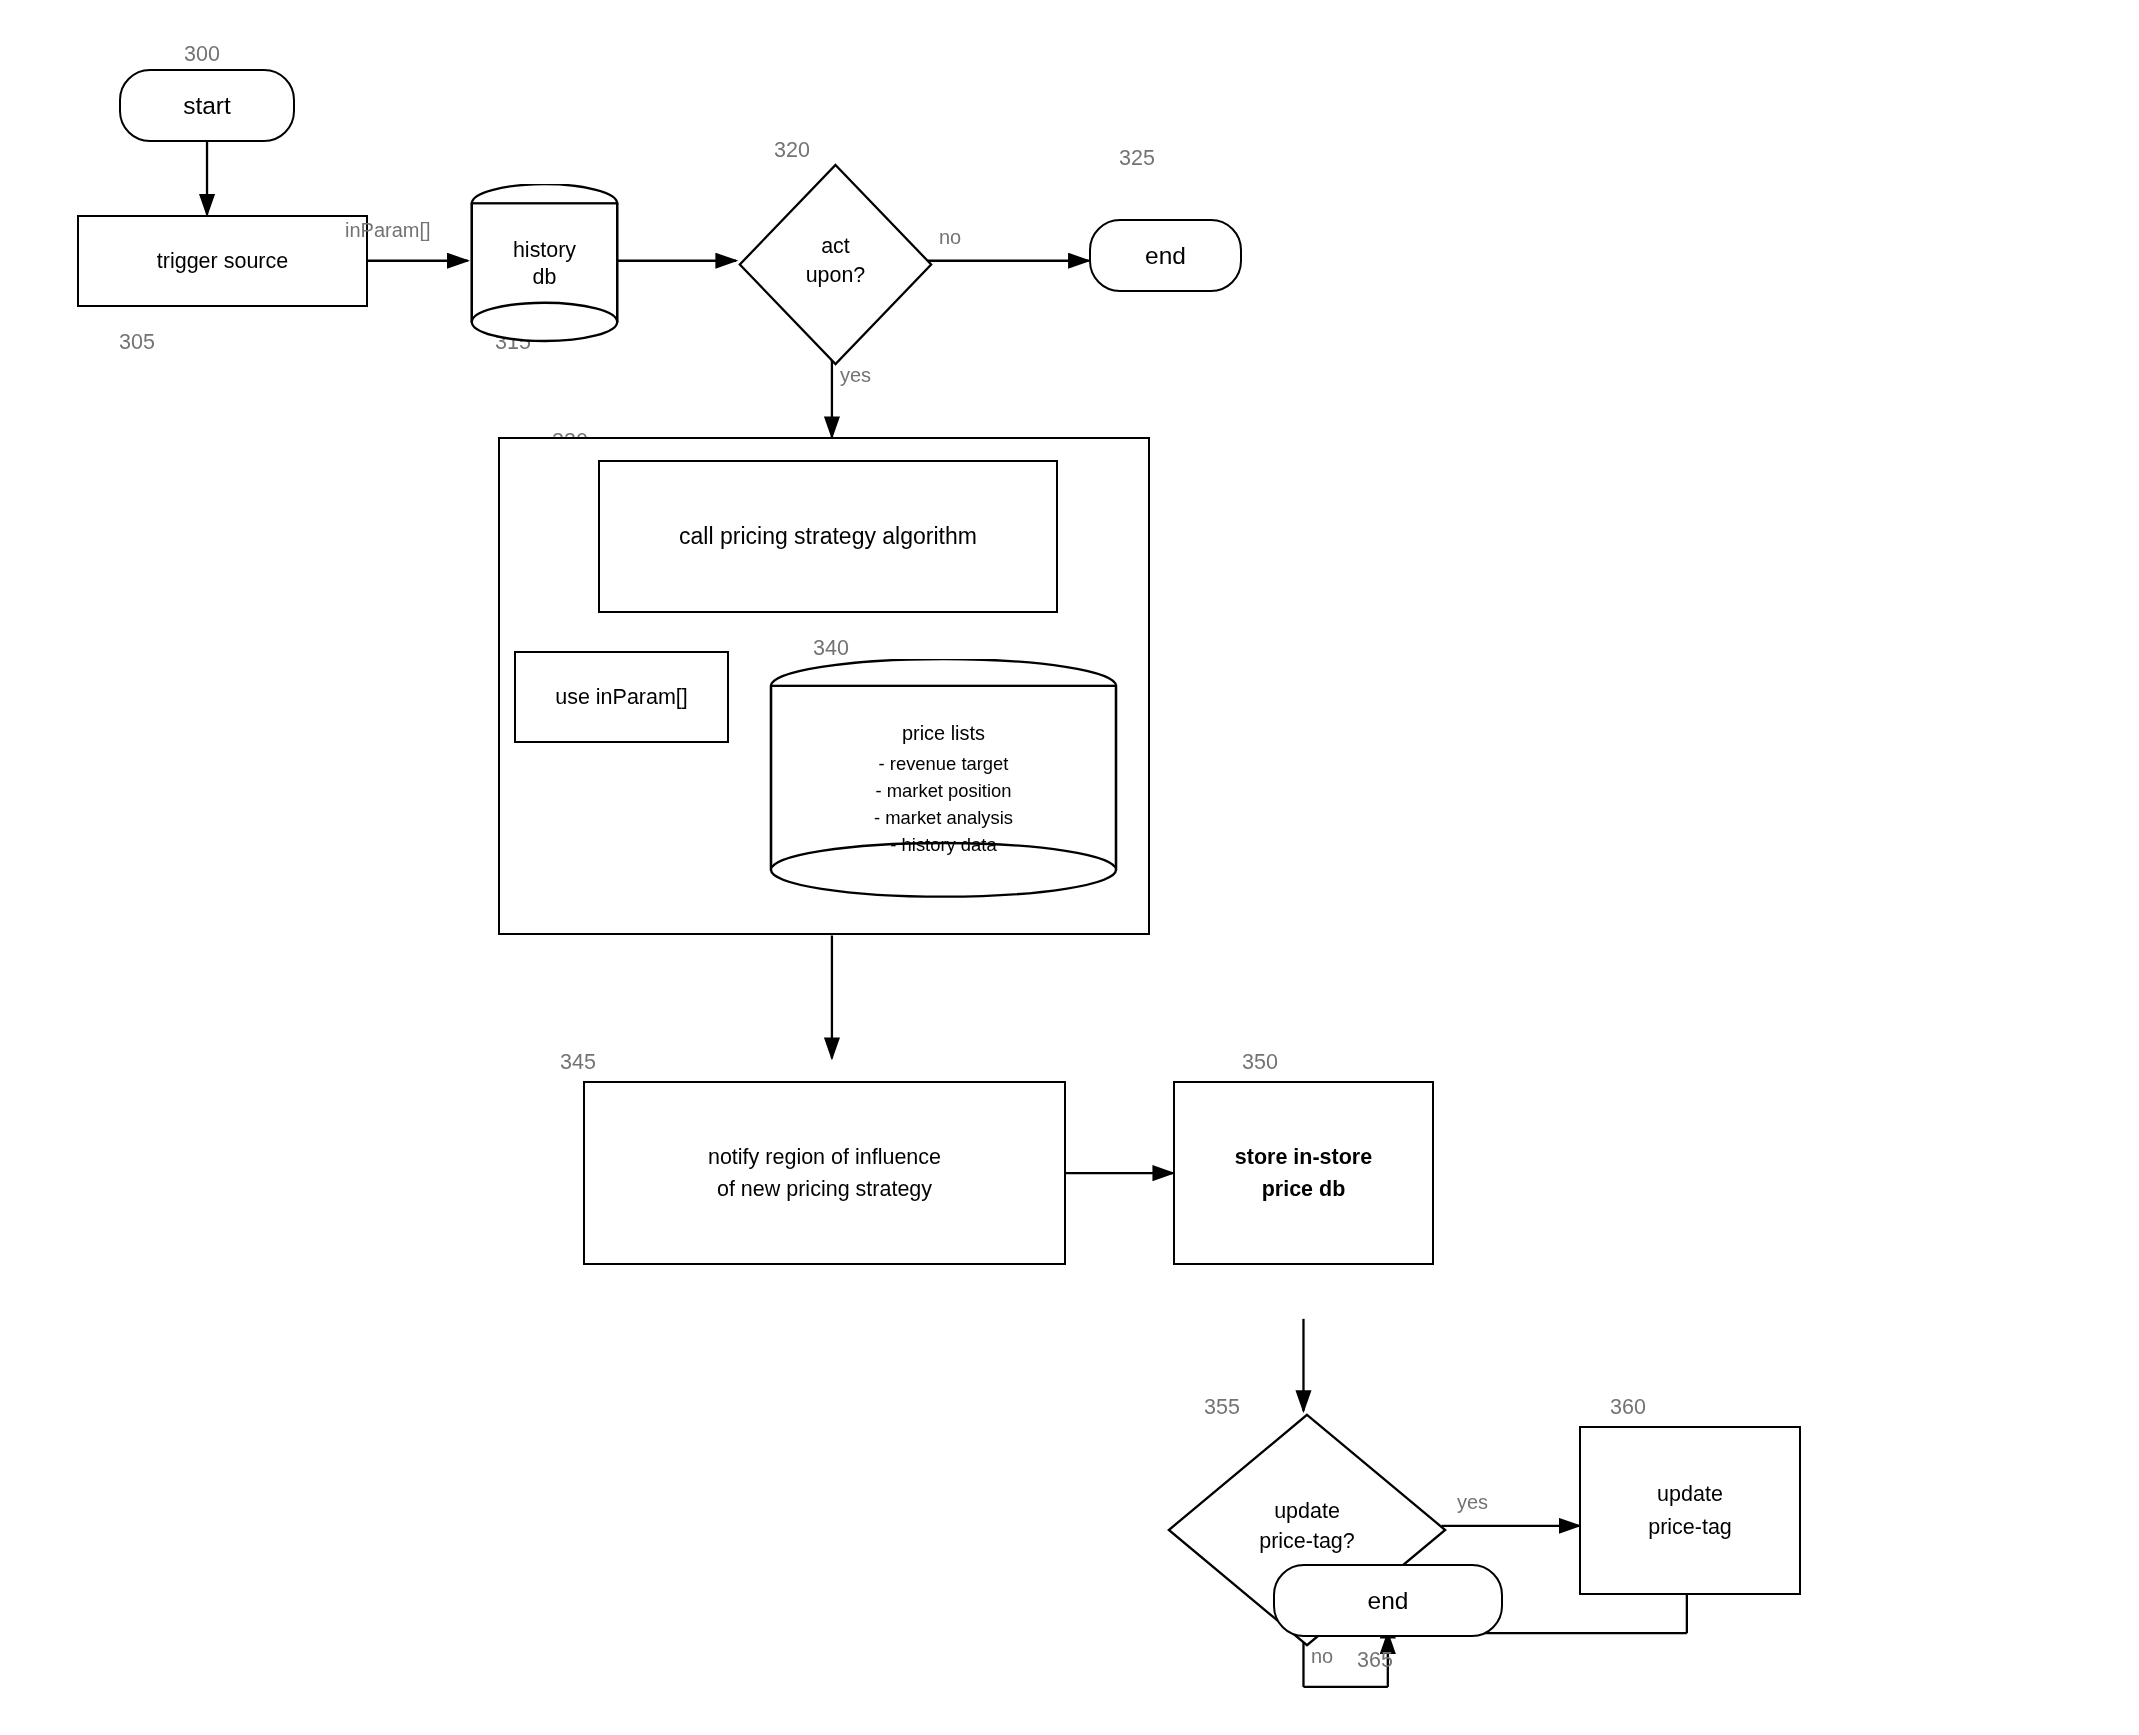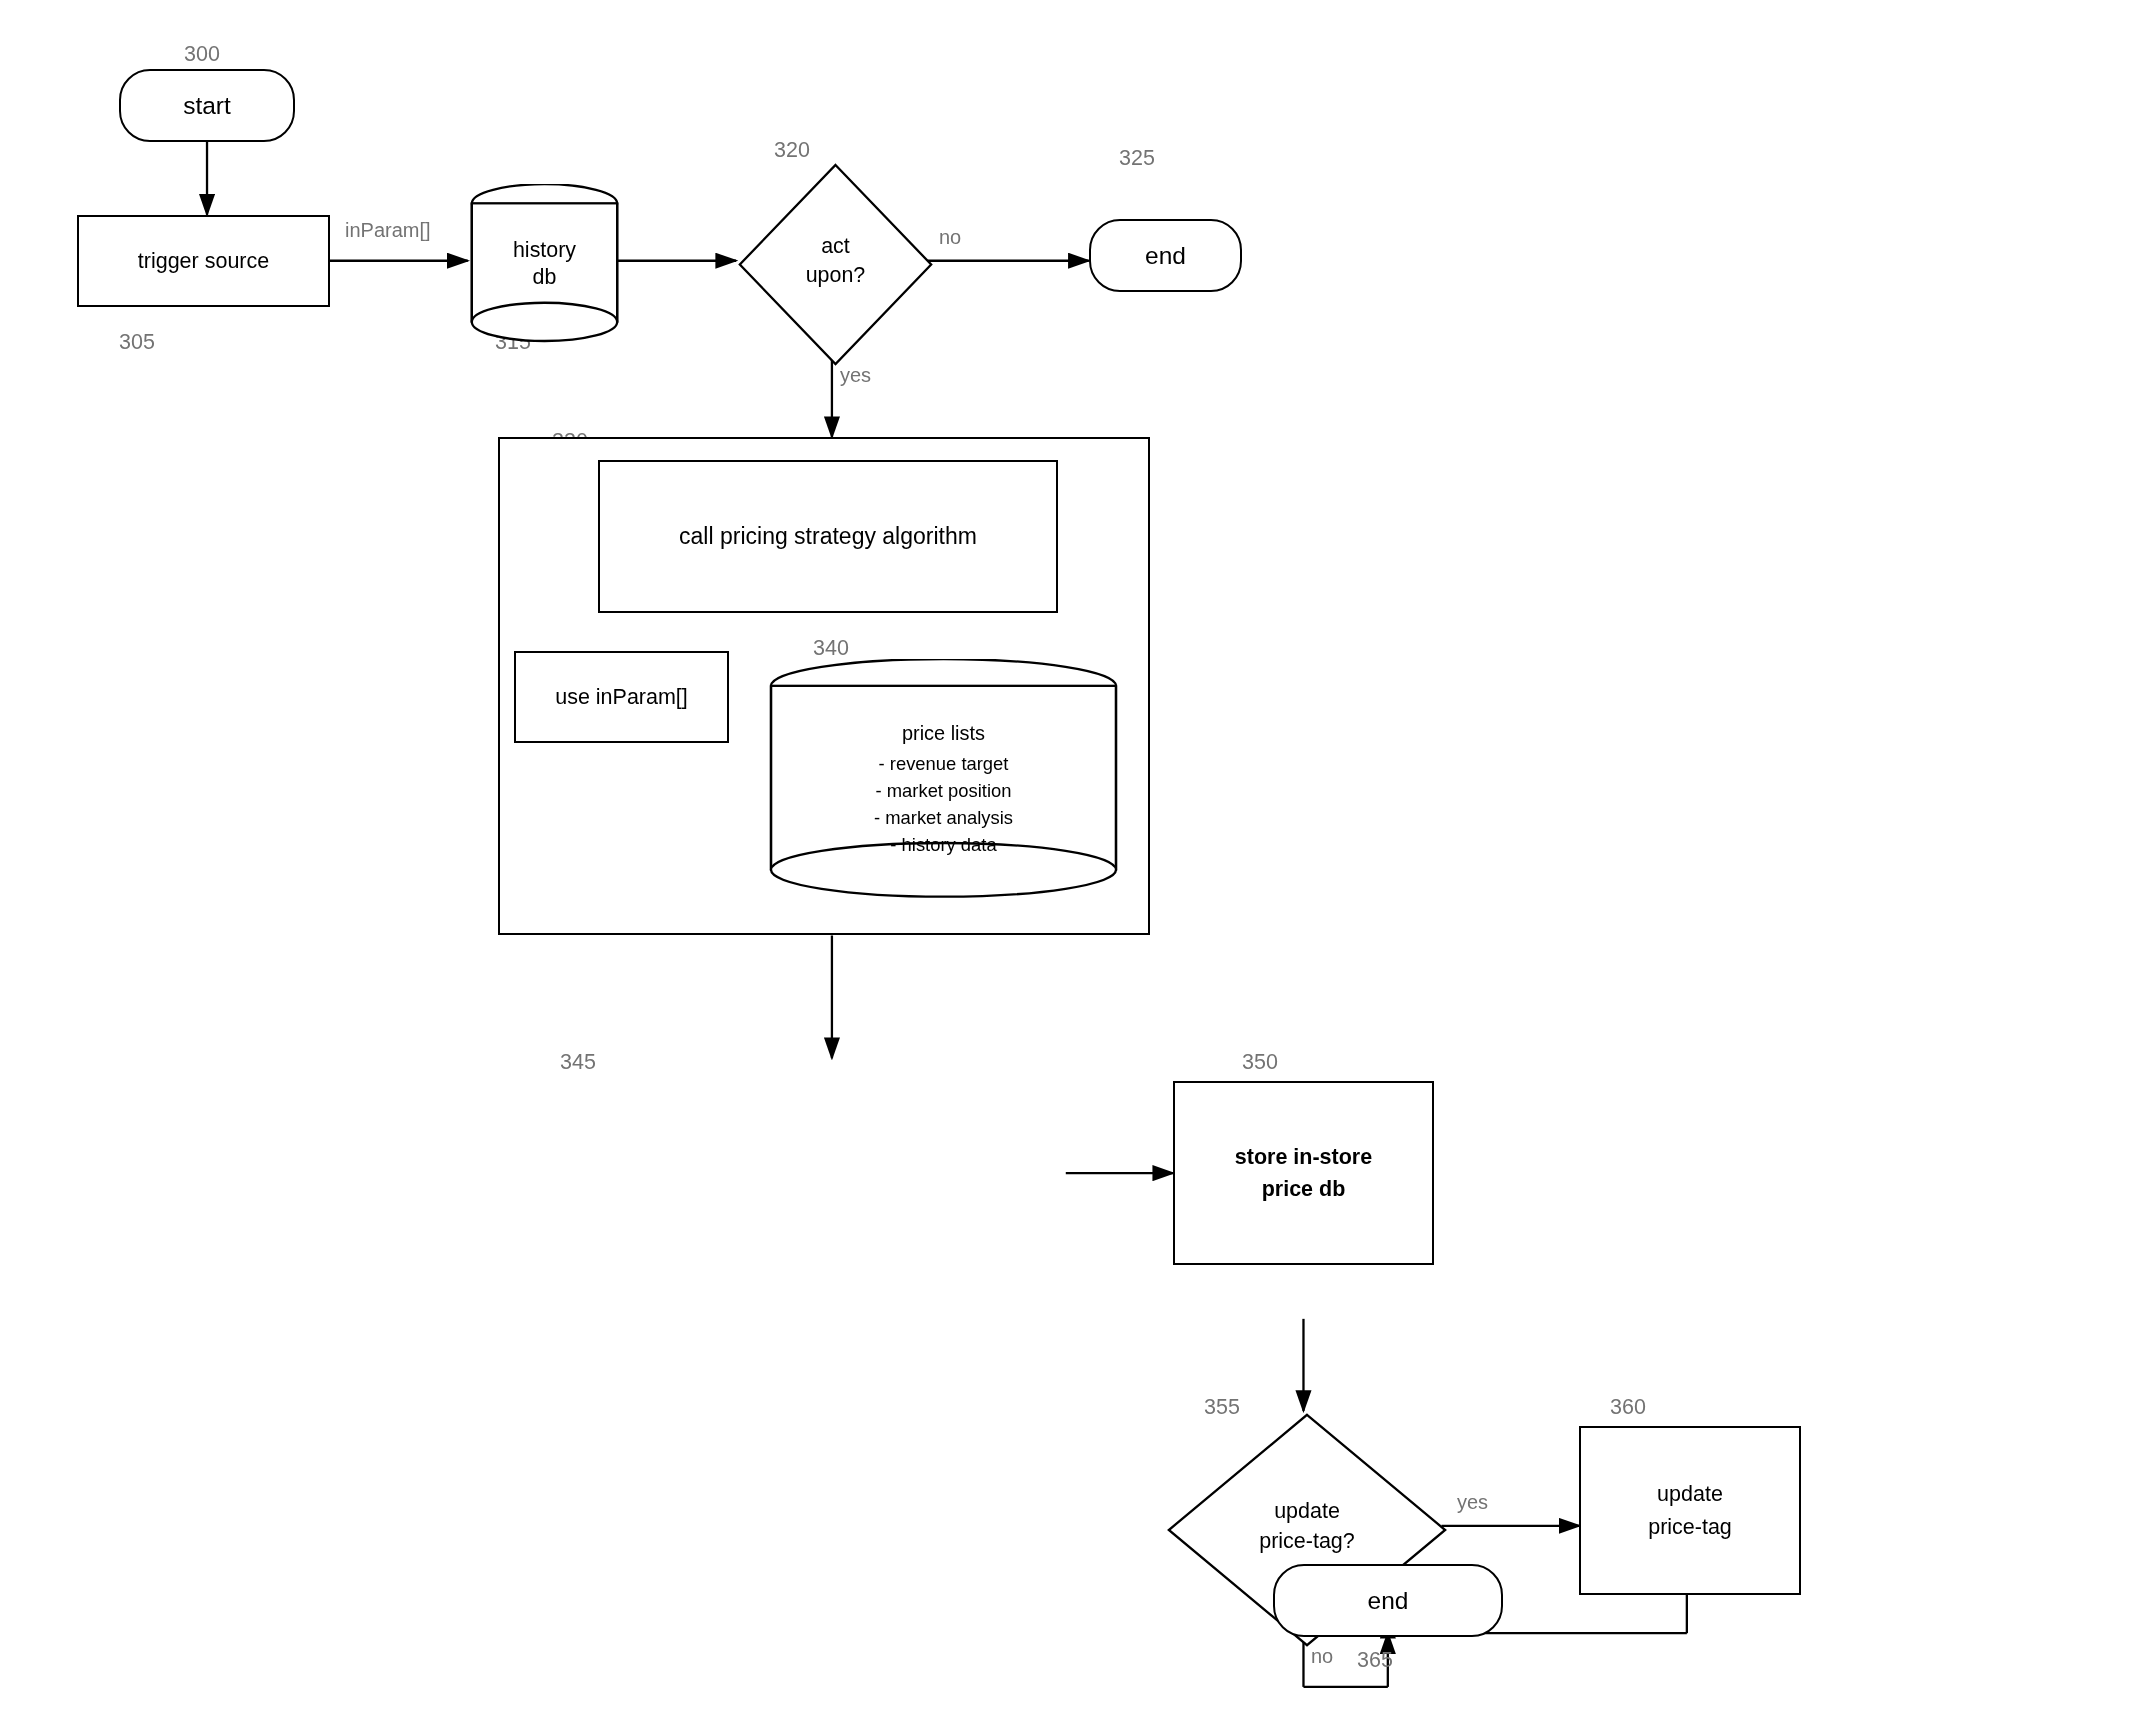--- a/index.html
+++ b/index.html
@@ -83,21 +83,21 @@
   </svg>
 
   <div class="node-label" style="left:184px;top:42px;">300</div>
 
   <div class="node rounded-rect" style="left:119px;top:69px;width:176px;height:73px;">
     <span style="font-size:24.5px;">start</span>
   </div>
 
   <div class="node-label" style="left:119px;top:330px;">305</div>
 
-  <div class="node rect" style="left:77px;top:215px;width:253px;height:92px;">
+  <div class="node rect" style="left:77px;top:215px;width:291px;height:92px;">
     <span style="font-size:21.5px;">trigger source</span>
   </div>
 
   <div class="node-label" style="left:345px;top:219px;font-size:20px;">inParam[]</div>
 
   <div class="node-label" style="left:495px;top:330px;">315</div>
 
   <svg style="position:absolute;left:468px;top:184px;font-size:14px" width="153" height="161" viewBox="0 0 200 210">
     <ellipse cx="100" cy="25" rx="95" ry="25" fill="#fff" stroke="#000" stroke-width="3"></ellipse>
     <rect x="5" y="25" width="190" height="155" fill="#fff" stroke="#000" stroke-width="3" stroke-top="none"></rect>
@@ -152,20 +152,23 @@
     <ellipse cx="230" cy="275" rx="225" ry="35" fill="#fff" stroke="#000" stroke-width="3"></ellipse>
     <text x="230" y="105" text-anchor="middle" font-size="26" font-family="Arial">price lists</text>
     <text x="230" y="145" text-anchor="middle" font-size="24" font-family="Arial">- revenue target</text>
     <text x="230" y="180" text-anchor="middle" font-size="24" font-family="Arial">- market position</text>
     <text x="230" y="215" text-anchor="middle" font-size="24" font-family="Arial">- market analysis</text>
     <text x="230" y="250" text-anchor="middle" font-size="24" font-family="Arial">- history data</text>
   </svg>
 
   <div class="node-label" style="left:560px;top:1050px;">345</div>
 
+  <div class="node rect" style="left:583px;top:1081px;width:483px;height:184px;">
+    <span style="font-size:21.5px;line-height:1.5;">notify region of influence<br>of new pricing strategy</span>
+  </div>
 
   <div class="node-label" style="left:1242px;top:1050px;">350</div>
 
   <div class="node rect" style="left:1173px;top:1081px;width:261px;height:184px;font-weight:bold;">
     <span style="font-size:21.5px;line-height:1.5;">store in-store<br>price db</span>
   </div>
 
   <div class="node-label" style="left:1204px;top:1395px;">355</div>
 
   <svg style="position:absolute;left:1165px;top:1411px;font-size:14px" width="284" height="238" viewBox="0 0 370 310">

